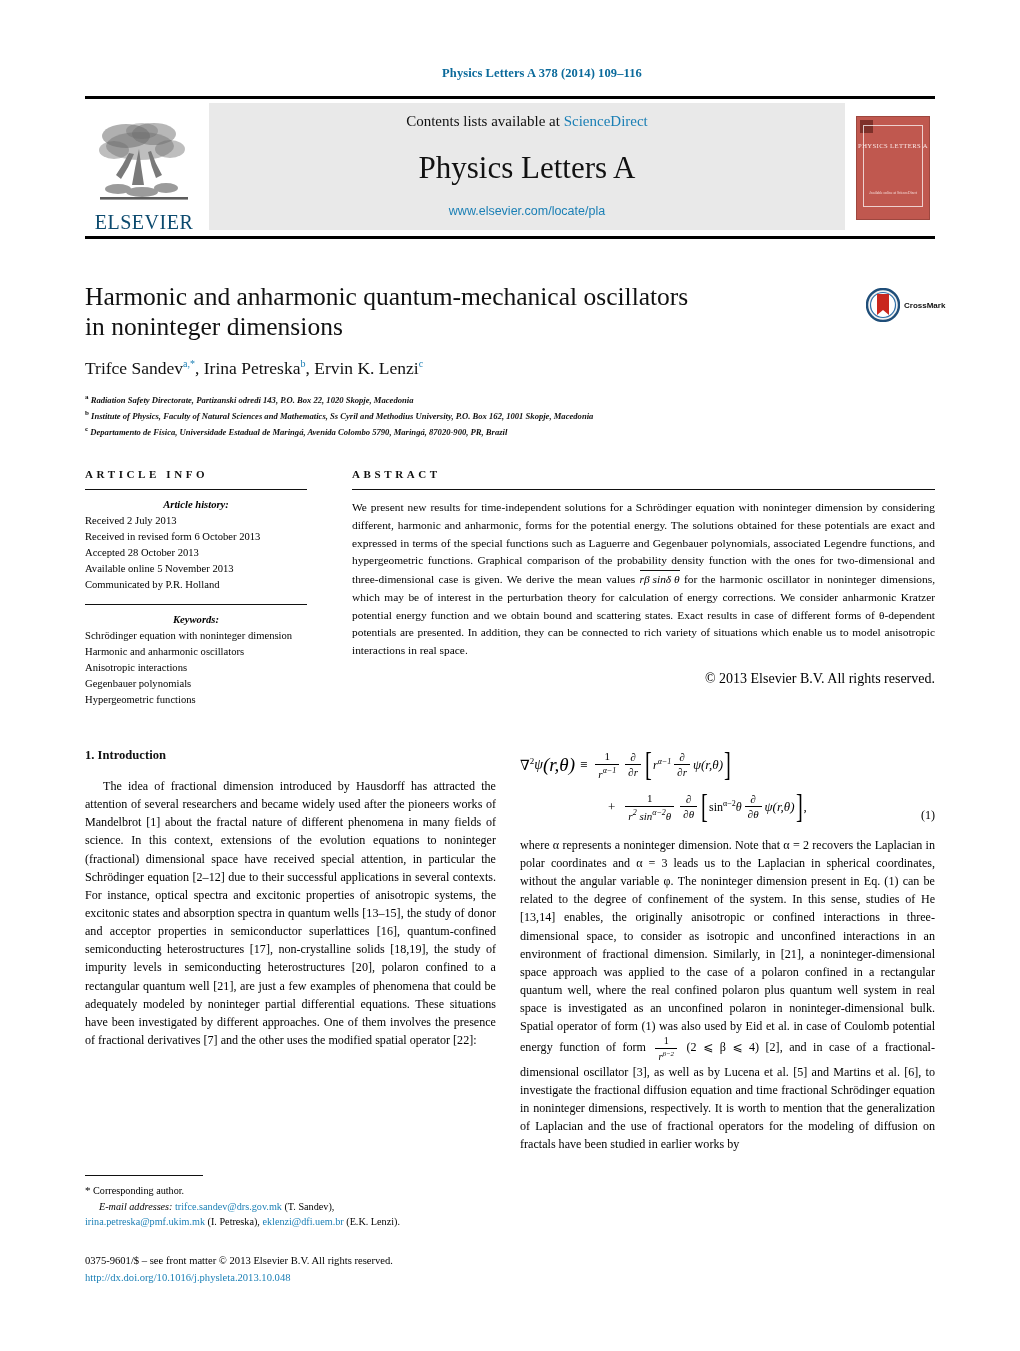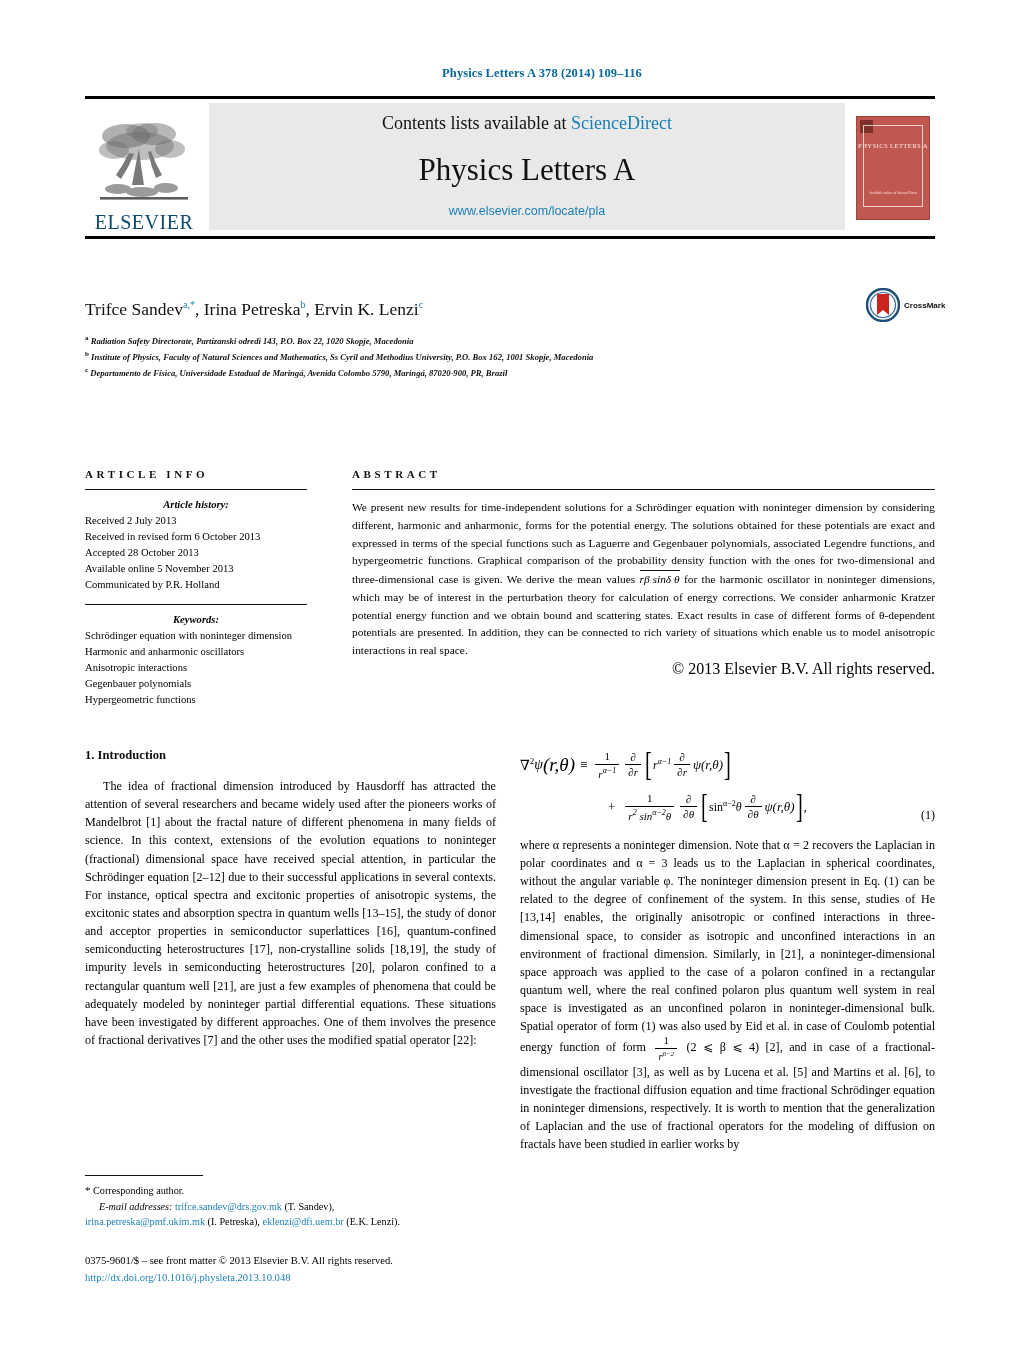--- a/index.html
+++ b/index.html
@@ -77,21 +77,21 @@
     background: #e9e9e9;
     margin: 4px 6px 6px 6px;
     display: flex;
     flex-direction: column;
     align-items: center;
     justify-content: space-between;
     padding: 10px 0 12px 0;
     box-sizing: border-box;
   }
   .contents-line {
-    font-size: 18px;
+    font-size: 15px;
     font-family: "Liberation Serif", serif;
     color: #111;
   }
   .contents-line a { color: #1a7fb5; text-decoration: none; }
   .journal-title {
     font-size: 31px;
     font-family: "Liberation Serif", serif;
     color: #111;
     line-height: 1;
   }
@@ -221,21 +221,22 @@
   .abs-text {
     font-size: 11.4px;
     line-height: 1.56;
     text-align: justify;
     padding-top: 9px;
     font-family: "Liberation Serif", serif;
     hyphens: auto;
   }
   .copyright {
     text-align: right;
-    font-size: 16px;
+    font-size: 14px;
+    margin-top: 11px;
     font-family: "Liberation Serif", serif;
   }
   .ovl { border-top: 1px solid #111; display: inline-block; padding-top:0; }
 
   
   .col-left {
     position: absolute;
     left: 85px; top: 748px;
     width: 411px;
   }
@@ -371,20 +372,24 @@
           <div class="cover-txt">PHYSICS LETTERS A</div>
           <div class="cover-sub">Available online at
 ScienceDirect</div>
         </div>
       </div>
 
     </div>
   </div>
 
   <div class="title-block">
+    <h1 class="art-title">
+      <span>Harmonic and anharmonic quantum-mechanical oscillators</span><br>
+      <span>in noninteger dimensions</span>
+    </h1>
 
     <div class="authors">
       <span>Trifce Sandev</span><sup>a,*</sup>,
       <span>Irina Petreska</span><sup>b</sup>,
       <span>Ervin K. Lenzi</span><sup>c</sup>
     </div>
 
     <div class="affil">
       <div><sup>a</sup> <span>Radiation Safety Directorate, Partizanski odredi 143, P.O. Box 22, 1020 Skopje, Macedonia</span></div>
       <div><sup>b</sup> <span>Institute of Physics, Faculty of Natural Sciences and Mathematics, Ss Cyril and Methodius University, P.O. Box 162, 1001 Skopje, Macedonia</span></div>

